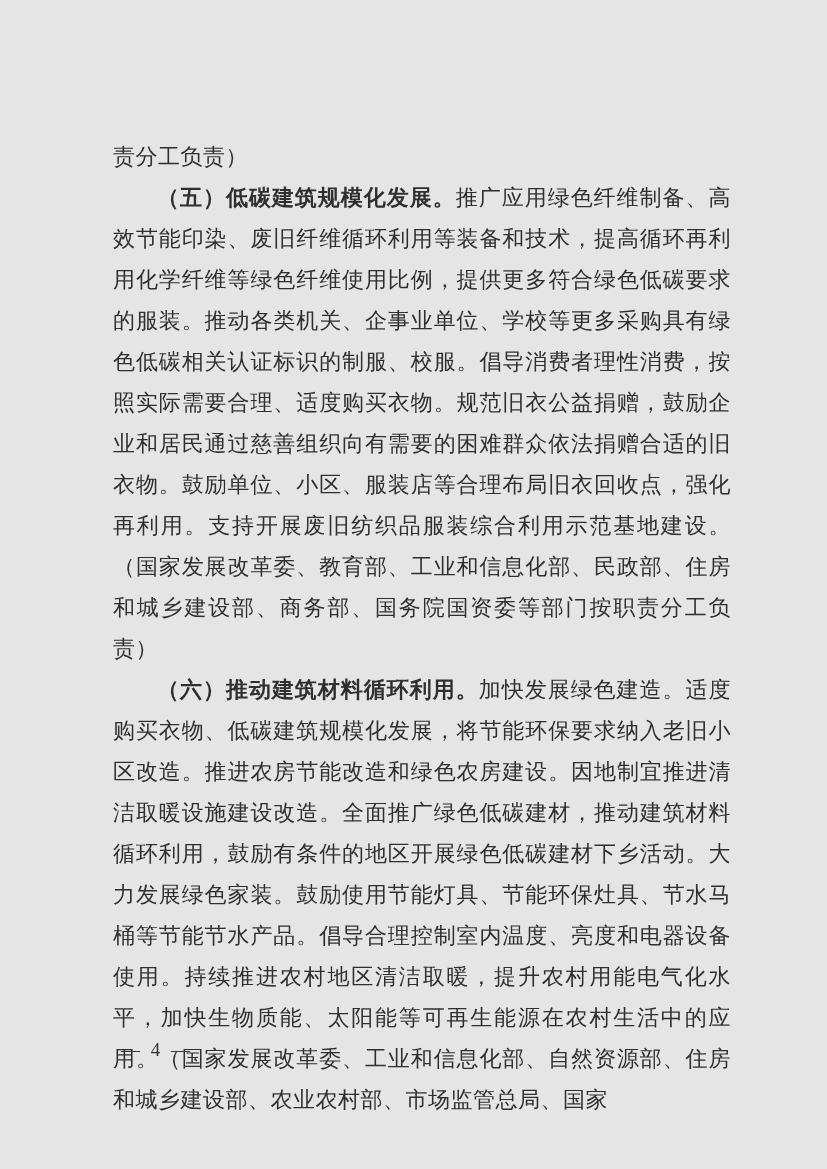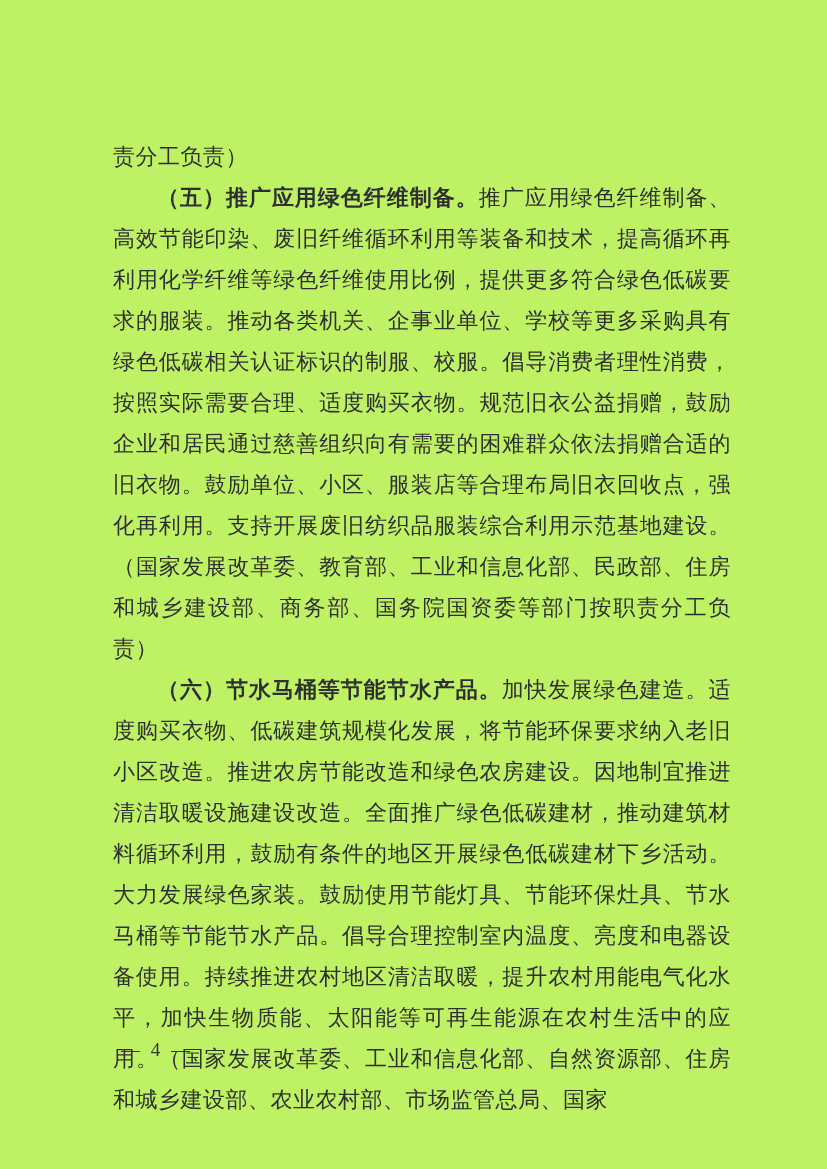--- a/index.html
+++ b/index.html
@@ -9,21 +9,21 @@
   }
   body {
     width: 827px;
     height: 1169px;
     font-family: "Liberation Serif", "DejaVu Serif", serif;
   }
   .page {
     position: relative;
     width: 827px;
     height: 1169px;
-    background: #bef264;
+    background: #e5e5e5;
     overflow: hidden;
   }
   .content {
     position: absolute;
     left: 113px;
     top: 136px;
     width: 618px;
     color: #2f2f2f;
     font-size: 22px;
     line-height: 41px;
@@ -55,21 +55,21 @@
 </style>
 </head>
 <body>
 
 <div class="page">
 
   <div class="content">
 
     <p class="para no-indent"><span>责分工负责）</span></p>
 
-    <p class="para"><span class="para-heading">（五）推广应用绿色纤维制备。</span><span>推广应用绿色纤维制备、高效节能印染、废旧纤维循环利用等装备和技术，提高循环再利用化学纤维等绿色纤维使用比例，提供更多符合绿色低碳要求的服装。推动各类机关、企事业单位、学校等更多采购具有绿色低碳相关认证标识的制服、校服。倡导消费者理性消费，按照实际需要合理、适度购买衣物。规范旧衣公益捐赠，鼓励企业和居民通过慈善组织向有需要的困难群众依法捐赠合适的旧衣物。鼓励单位、小区、服装店等合理布局旧衣回收点，强化再利用。支持开展废旧纺织品服装综合利用示范基地建设。（国家发展改革委、教育部、工业和信息化部、民政部、住房和城乡建设部、商务部、国务院国资委等部门按职责分工负责）</span></p>
+    <p class="para"><span class="para-heading">（五）低碳建筑规模化发展。</span><span>推广应用绿色纤维制备、高效节能印染、废旧纤维循环利用等装备和技术，提高循环再利用化学纤维等绿色纤维使用比例，提供更多符合绿色低碳要求的服装。推动各类机关、企事业单位、学校等更多采购具有绿色低碳相关认证标识的制服、校服。倡导消费者理性消费，按照实际需要合理、适度购买衣物。规范旧衣公益捐赠，鼓励企业和居民通过慈善组织向有需要的困难群众依法捐赠合适的旧衣物。鼓励单位、小区、服装店等合理布局旧衣回收点，强化再利用。支持开展废旧纺织品服装综合利用示范基地建设。（国家发展改革委、教育部、工业和信息化部、民政部、住房和城乡建设部、商务部、国务院国资委等部门按职责分工负责）</span></p>
 
-    <p class="para"><span class="para-heading">（六）节水马桶等节能节水产品。</span><span>加快发展绿色建造。适度购买衣物、低碳建筑规模化发展，将节能环保要求纳入老旧小区改造。推进农房节能改造和绿色农房建设。因地制宜推进清洁取暖设施建设改造。全面推广绿色低碳建材，推动建筑材料循环利用，鼓励有条件的地区开展绿色低碳建材下乡活动。大力发展绿色家装。鼓励使用节能灯具、节能环保灶具、节水马桶等节能节水产品。倡导合理控制室内温度、亮度和电器设备使用。持续推进农村地区清洁取暖，提升农村用能电气化水平，加快生物质能、太阳能等可再生能源在农村生活中的应用。（国家发展改革委、工业和信息化部、自然资源部、住房和城乡建设部、农业农村部、市场监管总局、国家</span></p>
+    <p class="para"><span class="para-heading">（六）推动建筑材料循环利用。</span><span>加快发展绿色建造。适度购买衣物、低碳建筑规模化发展，将节能环保要求纳入老旧小区改造。推进农房节能改造和绿色农房建设。因地制宜推进清洁取暖设施建设改造。全面推广绿色低碳建材，推动建筑材料循环利用，鼓励有条件的地区开展绿色低碳建材下乡活动。大力发展绿色家装。鼓励使用节能灯具、节能环保灶具、节水马桶等节能节水产品。倡导合理控制室内温度、亮度和电器设备使用。持续推进农村地区清洁取暖，提升农村用能电气化水平，加快生物质能、太阳能等可再生能源在农村生活中的应用。（国家发展改革委、工业和信息化部、自然资源部、住房和城乡建设部、农业农村部、市场监管总局、国家</span></p>
 
   </div>
 
   <div class="page-number">— 4 —</div>
 
 </div>
 
 </body></html>

